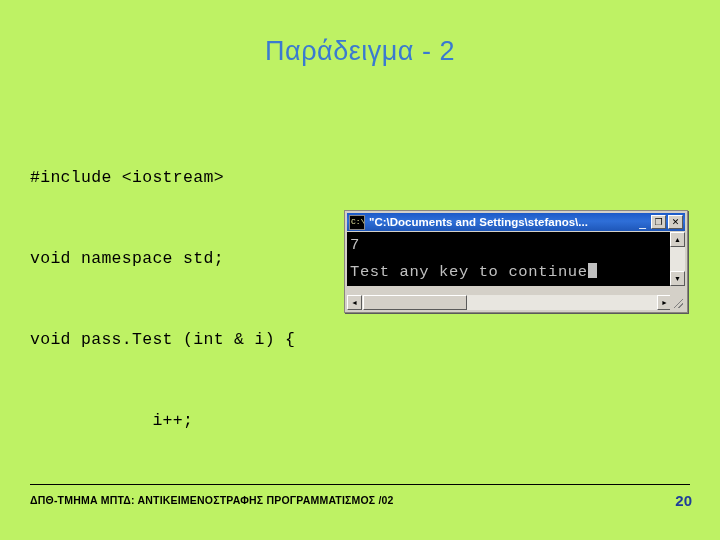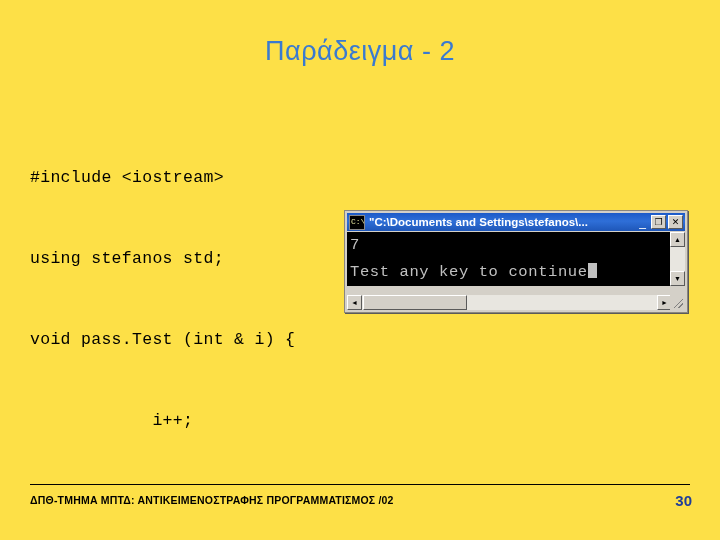--- a/index.html
+++ b/index.html
@@ -10,21 +10,21 @@
     width: 720px;
     height: 540px;
     background: #ffffff;
     font-family: "Liberation Sans", sans-serif;
     overflow: hidden;
   }
   .slide {
     position: relative;
     width: 720px;
     height: 540px;
-    background: #fde047;
+    background: #bef264;
   }
   .title {
     position: absolute;
     left: 0;
     top: 36px;
     width: 720px;
     text-align: center;
     font-family: "Liberation Sans", sans-serif;
     font-size: 27px;
     color: #3a7ad0;
@@ -284,21 +284,21 @@
 </style>
 </head>
 <body>
 
 <div class="slide">
 
   <div class="title">Παράδειγμα - 2</div>
 
   <div class="code-block">
     <div class="code-line">#include &lt;iostream&gt;</div>
-    <div class="code-line">using stefanos std;</div>
+    <div class="code-line">void namespace std;</div>
     <div class="code-line">void pass.Test (int &amp; i) {</div>
     <div class="code-line">            i++;</div>
     
     
     
     
     
     
     
     
@@ -333,15 +333,15 @@
       <div class="arrow left">◄</div>
       <div class="thumb"></div>
       <div class="arrow right">►</div>
     </div>
 
     <div class="corner-grip"></div>
   </div>
 
   <div class="footer-rule"></div>
   <div class="footer-text">ΔΠΘ-ΤΜΗΜΑ ΜΠΤΔ: ΑΝΤΙΚΕΙΜΕΝΟΣΤΡΑΦΗΣ ΠΡΟΓΡΑΜΜΑΤΙΣΜΟΣ /02</div>
-  <div class="page-number">30</div>
+  <div class="page-number">20</div>
 
 </div>
 
 </body></html>

